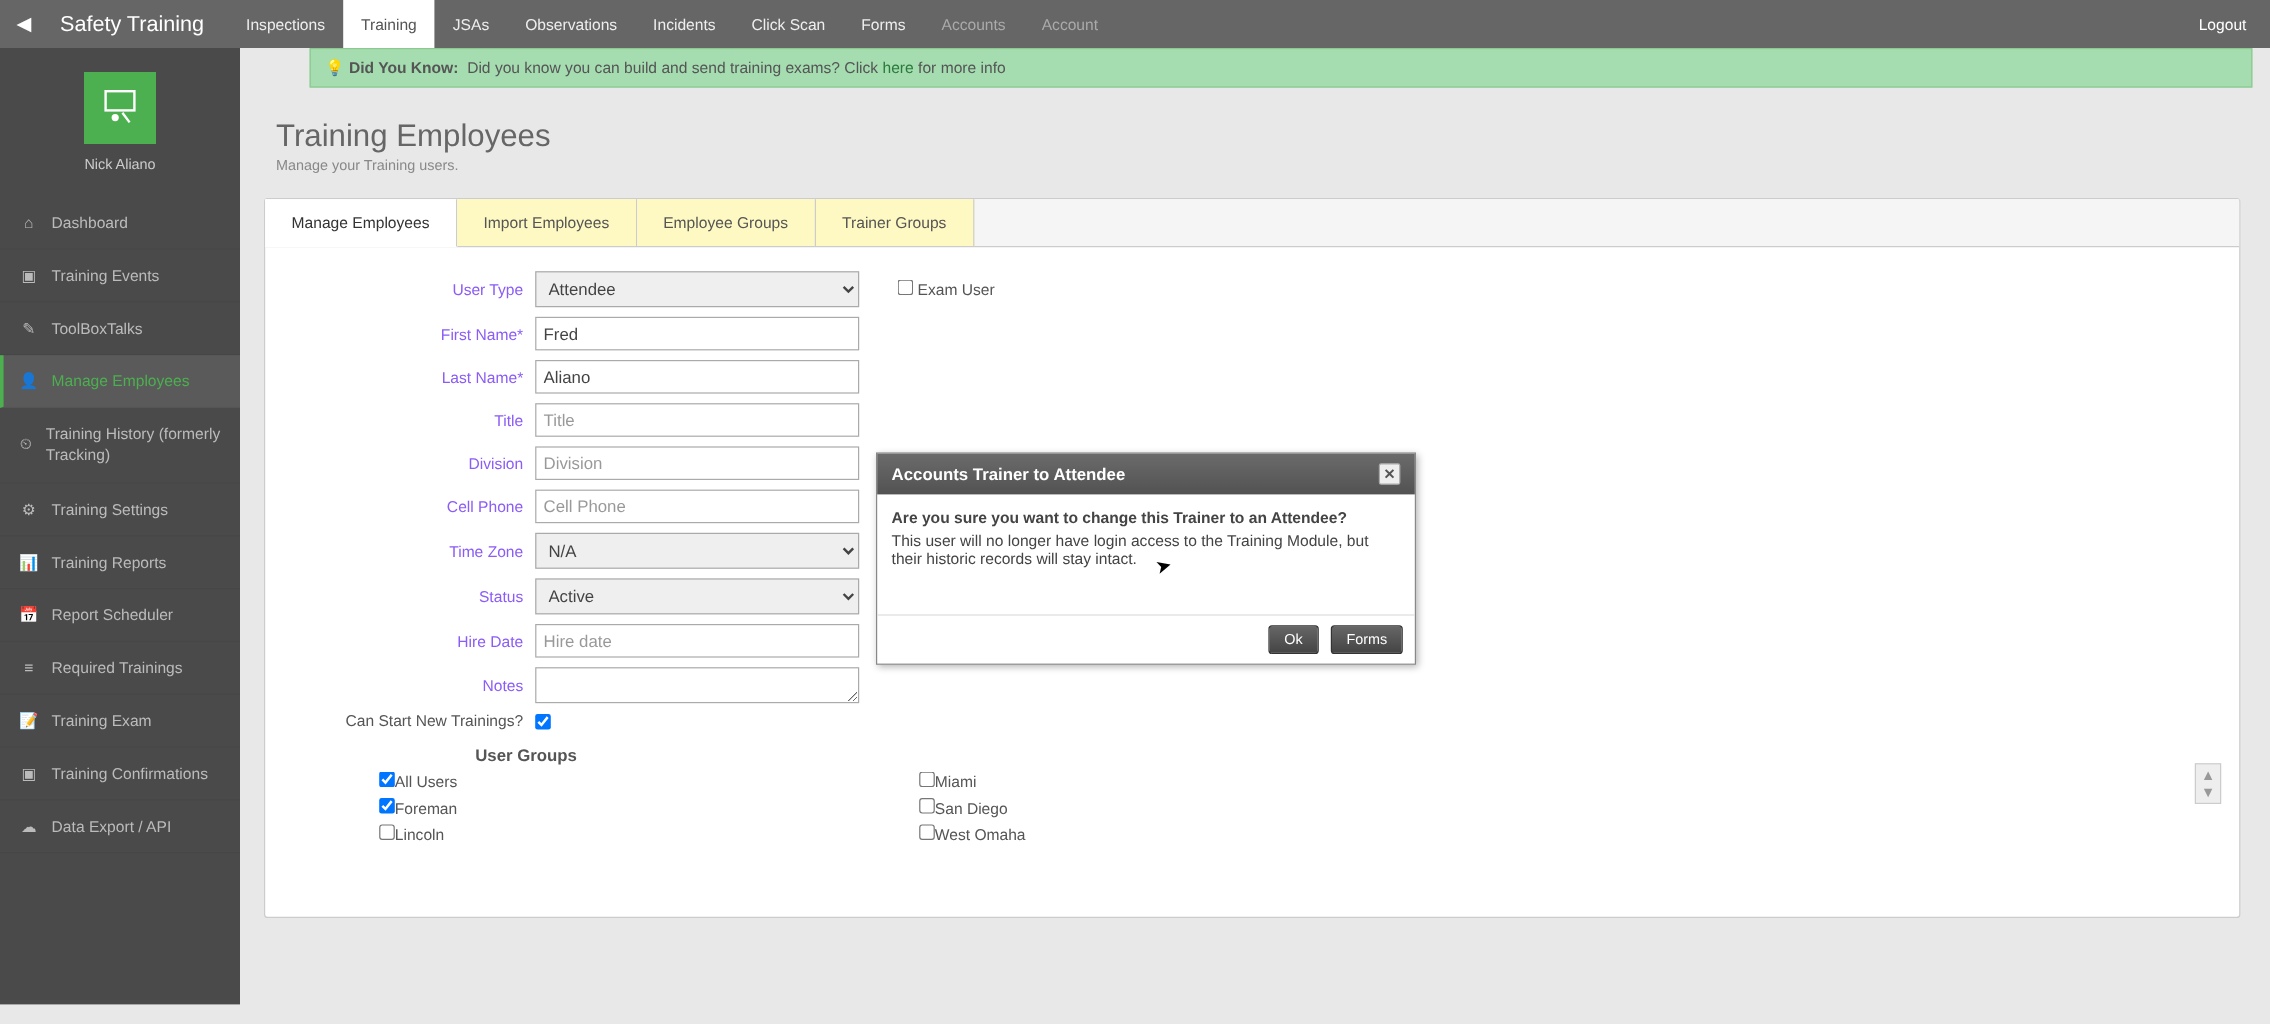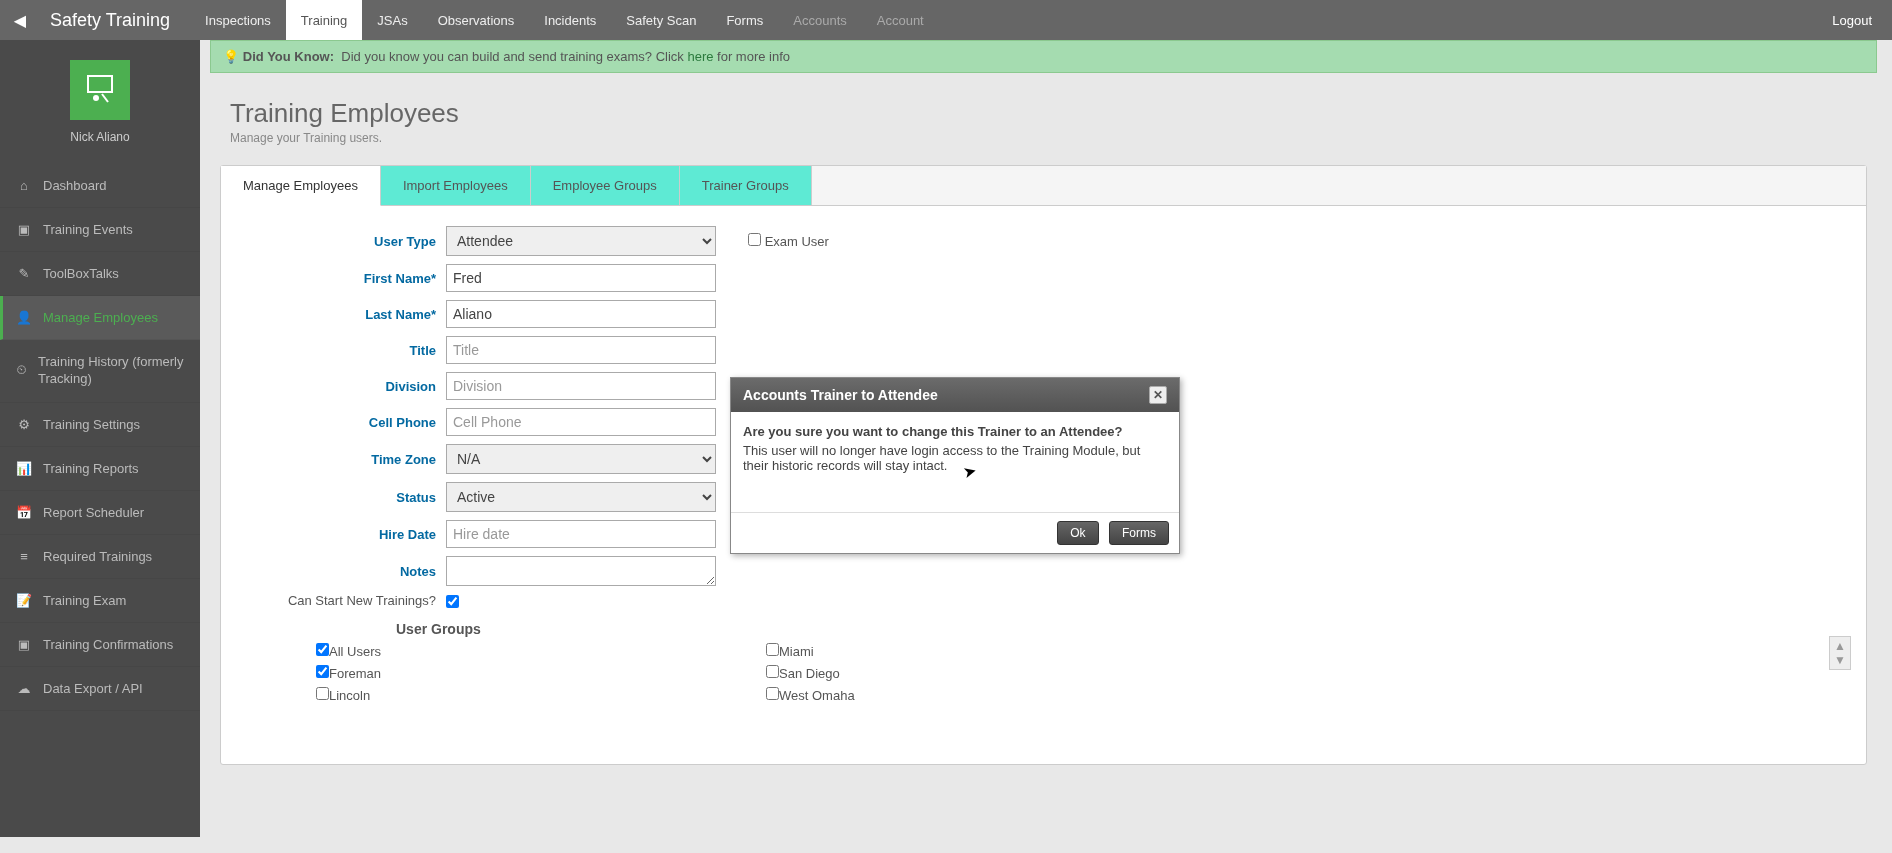--- a/index.html
+++ b/index.html
@@ -21,36 +21,36 @@
 .profile { text-align: center; padding: 20px 0; }
 .profile .avatar { width: 60px; height: 60px; background: #4caf50; margin: 0 auto 10px; display: flex; align-items: center; justify-content: center; color: #fff; font-size: 28px; }
 .profile .name { font-size: 12px; color: #ccc; }
 .side-item { padding: 14px 15px; font-size: 13px; display: flex; align-items: center; cursor: pointer; border-bottom: 1px solid rgba(0,0,0,0.05); }
 .side-item .icon { width: 18px; margin-right: 10px; display: inline-block; text-align: center; font-size: 13px; }
 .side-item.active { background: #5a5a5a; color: #4caf50; border-left: 3px solid #4caf50; padding-left: 12px; }
 .side-item.mh { line-height: 1.3; }
 
 
 .main { margin-left: 200px; padding: 0 15px 0 10px; }
-.banner { background: #a5dcb0; border: 1px solid #8bc98f; color: #555; padding: 8px 12px; font-size: 13px; margin-top: 0; }
+.banner { background: #a5dcb0; border: 1px solid #8bc98f; color: #555; padding: 8px 12px; font-size: 13px; margin-top: 0; margin-left: 48px; }
 .banner .bulb { font-weight: bold; color: #555; }
 .banner a { color: #2b7a3d; text-decoration: none; }
 
 .page-header { padding: 25px 20px 20px; }
 .page-header h1 { font-size: 26px; color: #666; font-weight: 500; }
 .page-header p { font-size: 12px; color: #888; margin-top: 2px; }
 
 .panel { background: #fff; border: 1px solid #ccc; border-radius: 3px; margin: 0 10px; min-height: 600px; }
 .tabs { display: flex; border-bottom: 1px solid #ccc; background: #f5f5f5; }
-.tab { padding: 12px 22px; font-size: 13px; color: #555; cursor: pointer; border-right: 1px solid #ccc; background: #5eead4; }
+.tab { padding: 12px 22px; font-size: 13px; color: #555; cursor: pointer; border-right: 1px solid #ccc; background: #fef9c3; }
 .tab.active { background: #fff; border-bottom: 1px solid #fff; margin-bottom: -1px; color: #333; }
 
 .form-wrap { padding: 20px 25px; position: relative; }
 .form-row { display: flex; align-items: center; margin-bottom: 8px; }
-.form-row label { width: 200px; text-align: right; padding-right: 10px; font-size: 13px; color: #0369a1; font-weight: 700; }
+.form-row label { width: 200px; text-align: right; padding-right: 10px; font-size: 13px; color: #8b5cf6; font-weight: 400; }
 .form-row input[type=text], .form-row select, .form-row textarea { width: 270px; padding: 5px 6px; border: 1px solid #aaa; font-size: 14px; color: #444; }
 .form-row input::placeholder { color: #999; }
 .form-row .aside { margin-left: 10px; font-size: 13px; color: #555; padding-left: 22px; }
 .form-row textarea { height: 30px; resize: both; }
 .form-row .narrow-label { line-height: 1.15; width: 200px; text-align: right; padding-right: 10px; font-size: 13px; color: #555; font-weight: 500; }
 
 .groups-head { font-size: 14px; color: #555; font-weight: 700; margin: 12px 0 6px 150px; }
 .groups-wrap { display: flex; }
 .group-col { width: 450px; }
 .group-col label { display: block; font-size: 13px; color: #555; margin-bottom: 6px; padding-left: 70px; }
@@ -73,21 +73,21 @@
 
 <div class="topbar">
   <div class="back">◀</div>
   <div class="brand">Safety Training</div>
   <div class="nav">
     <div class="nav-item">Inspections</div>
     <div class="nav-item active">Training</div>
     <div class="nav-item">JSAs</div>
     <div class="nav-item">Observations</div>
     <div class="nav-item">Incidents</div>
-    <div class="nav-item">Safety Scan</div>
+    <div class="nav-item">Click Scan</div>
     <div class="nav-item">Forms</div>
     <div class="nav-item dim">Accounts</div>
     <div class="nav-item dim">Account</div>
   </div>
   <div class="spacer"></div>
   <div class="logout">Logout</div>
 </div>
 
 <div class="sidebar">
   <div class="profile">

